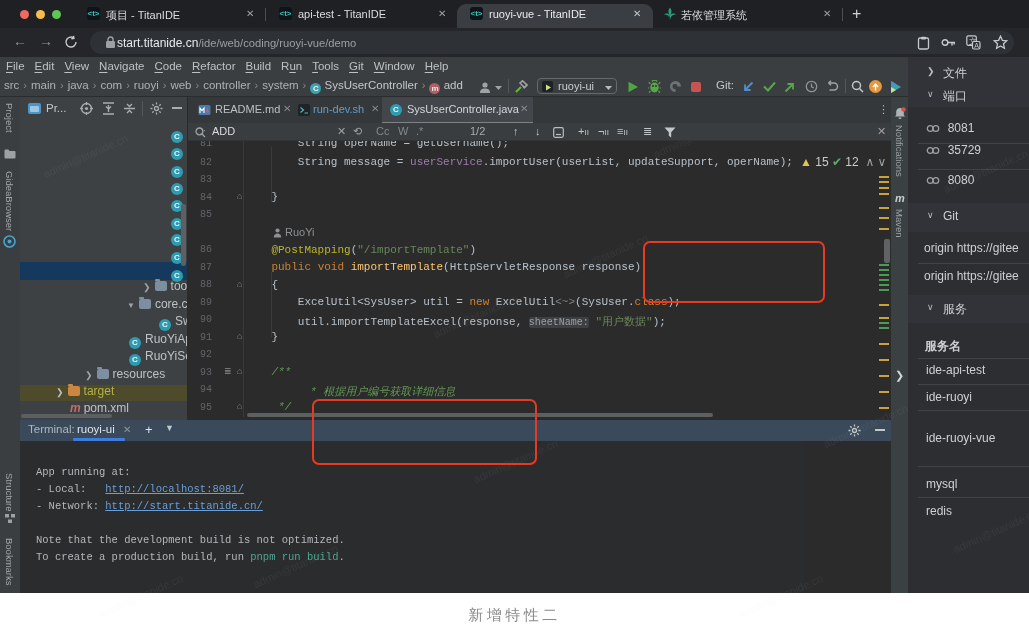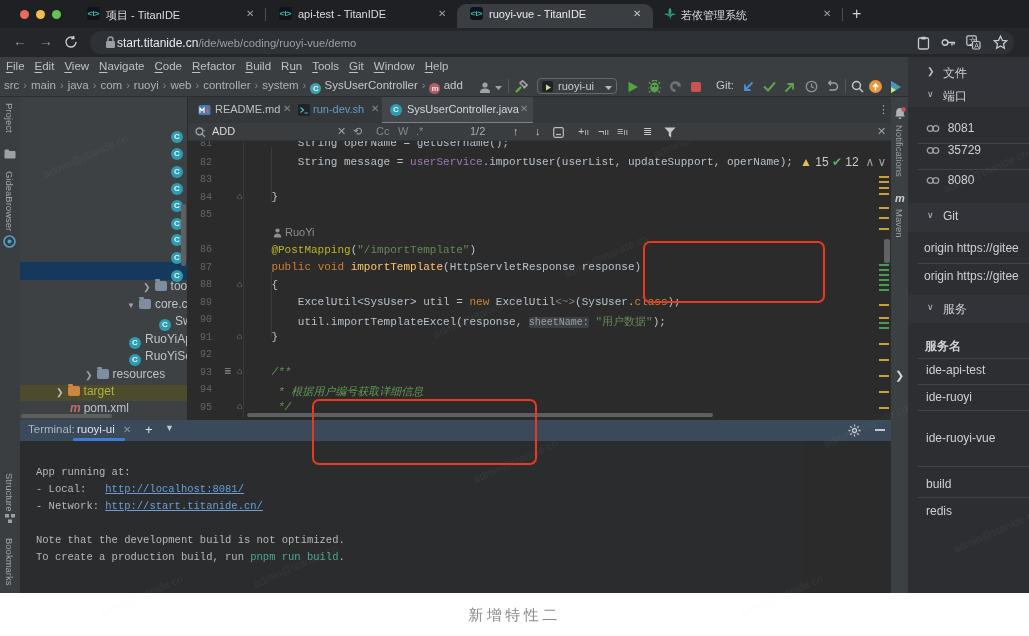--- a/index.html
+++ b/index.html
@@ -225,20 +225,42 @@
         </svg>
     <div class="vlab" style="top:376px;">Structure</div>
     <svg class="ic" style="left:5px;top:417px;" width="10" height="9" viewBox="0 0 10 9">
           <rect x="0" y="0" width="4" height="3.5" fill="#9da1a4"></rect>
           <rect x="6" y="0" width="4" height="3.5" fill="#9da1a4"></rect>
           <rect x="3" y="5.5" width="4" height="3.5" fill="#9da1a4"></rect>
         </svg>
     <div class="vlab" style="top:441px;">Bookmarks</div>
   </div>
   <div id="proj" class="abs">
+    <div id="projhead">
+      <div class="ic" style="left:8px;top:6px;width:13px;height:11px;border-radius:2px;background:#4c95c8;"></div>
+      <div class="ic" style="left:10px;top:9px;width:9px;height:6px;border-radius:1px;background:#9cc7e2;"></div>
+      <div class="ic" style="left:26px;top:5px;font-size:11.5px;color:#c3c7ca;">Pr...</div>
+      <svg class="ic" style="left:60px;top:5px;" width="13" height="13" viewBox="0 0 13 13">
+            <circle cx="6.5" cy="6.5" r="5" stroke="#a9adb0" stroke-width="1.3" fill="none"></circle>
+            <circle cx="6.5" cy="6.5" r="1.6" fill="#a9adb0"></circle>
+            <path d="M6.5 0 V3 M6.5 10 V13 M0 6.5 H3 M10 6.5 H13" stroke="#a9adb0" stroke-width="1.3"></path>
+          </svg>
+      <svg class="ic" style="left:82px;top:5px;" width="13" height="13" viewBox="0 0 13 13">
+            <path d="M1 1 H12 M1 12 H12 M6.5 3 V6 M4 4.5 L6.5 7 L9 4.5 M6.5 10 V7.5" stroke="#a9adb0" stroke-width="1.3" fill="none"></path>
+          </svg>
+      <svg class="ic" style="left:103px;top:5px;" width="13" height="13" viewBox="0 0 13 13">
+            <path d="M1 6.5 H12 M4 11 L6.5 8.5 L9 11 M4 2 L6.5 4.5 L9 2" stroke="#a9adb0" stroke-width="1.3" fill="none"></path>
+          </svg>
+      <div class="ic" style="left:122px;top:4px;width:1px;height:15px;background:#55585a;"></div>
+      <svg class="ic" style="left:130px;top:5px;" width="13" height="13" viewBox="0 0 13 13">
+            <circle cx="6.5" cy="6.5" r="2" stroke="#a9adb0" stroke-width="1.3" fill="none"></circle>
+            <path d="M6.5 0.5 V2.5 M6.5 10.5 V12.5 M0.5 6.5 H2.5 M10.5 6.5 H12.5 M2.3 2.3 L3.7 3.7 M9.3 9.3 L10.7 10.7 M2.3 10.7 L3.7 9.3 M9.3 3.7 L10.7 2.3" stroke="#a9adb0" stroke-width="1.3"></path>
+          </svg>
+      <div class="ic" style="left:152px;top:10px;width:10px;height:1.5px;background:#a9adb0;"></div>
+    </div>
     <div class="ic" style="left:0px;top:165px;width:168px;height:18px;background:#15395c;"></div>
     <div class="ic" style="left:151px;top:26px;white-space:nowrap;"><span class="cls">C</span><span style="font-size:12px;color:#bdc2c6;">S</span></div>
     <div class="ic" style="left:151px;top:43px;white-space:nowrap;"><span class="cls">C</span><span style="font-size:12px;color:#bdc2c6;">S</span></div>
     <div class="ic" style="left:151px;top:61px;white-space:nowrap;"><span class="cls">C</span><span style="font-size:12px;color:#bdc2c6;">S</span></div>
     <div class="ic" style="left:151px;top:78px;white-space:nowrap;"><span class="cls">C</span><span style="font-size:12px;color:#bdc2c6;">S</span></div>
     <div class="ic" style="left:151px;top:95px;white-space:nowrap;"><span class="cls">C</span><span style="font-size:12px;color:#bdc2c6;">S</span></div>
     <div class="ic" style="left:151px;top:113px;white-space:nowrap;"><span class="cls">C</span><span style="font-size:12px;color:#bdc2c6;">S</span></div>
     <div class="ic" style="left:151px;top:129px;white-space:nowrap;"><span class="cls">C</span><span style="font-size:12px;color:#bdc2c6;">S</span></div>
     <div class="ic" style="left:151px;top:147px;white-space:nowrap;"><span class="cls">C</span><span style="font-size:12px;color:#bdc2c6;">S</span></div>
     <div class="ic" style="left:151px;top:165px;white-space:nowrap;"><span class="cls">C</span><span style="font-size:12px;color:#bdc2c6;">S</span></div>
@@ -340,21 +362,21 @@
     <div class="codeline" style="left:57px;top:59px;"><span>        String message = <span class="fld">userService</span>.importUser(userList, updateSupport, operName);</span></div>
     <div class="codeline" style="left:57px;top:39.5px;"><span>        String operName = getUsername();</span></div>
     <div class="codeline" style="left:57px;top:94px;"><span>    }</span></div>
     <div class="codeline" style="left:57px;top:146.5px;"><span>    <span class="ann">@PostMapping</span>(<span class="str">"/importTemplate"</span>)</span></div>
     <div class="codeline" style="left:57px;top:164px;"><span>    <span class="kw">public</span> <span class="kw">void</span> <span class="mth">importTemplate</span>(HttpServletResponse response)</span></div>
     <div class="codeline" style="left:57px;top:181.5px;"><span>    {</span></div>
     <div class="codeline" style="left:57px;top:199px;"><span>        ExcelUtil&lt;SysUser&gt; util = <span class="kw">new</span> ExcelUtil<span style="color:#7e8284;">&lt;~&gt;</span>(SysUser.<span class="kw">class</span>);</span></div>
     <div class="codeline" style="left:57px;top:216.5px;"><span>        util.importTemplateExcel(response, <span style="background:#3d4043;color:#9aa0a5;border-radius:2px;font-size:10px;">sheetName:</span> <span class="str">"用户数据"</span>);</span></div>
     <div class="codeline" style="left:57px;top:234px;"><span>    }</span></div>
     <div class="codeline" style="left:57px;top:269px;"><span class="cmt">    /**</span></div>
-    <div class="codeline" style="left:57px;top:286.5px;"><span class="cmt">     * 根据用户编号获取详细信息</span></div>
+    <div class="codeline" style="left:57px;top:286.5px;padding-left:32px;"><span class="cmt">     * 根据用户编号获取详细信息</span></div>
     <div class="codeline" style="left:57px;top:304px;"><span class="cmt">     */</span></div>
     <div class="ic" style="left:612px;top:58px;font-size:12px;color:#c9cdd0;white-space:nowrap;"><span style="color:#e2c14e;">▲</span> <span>15</span> <span style="color:#5fad65;">✔</span> <span>12</span>&nbsp;&nbsp;<span style="color:#9da1a4;">∧</span> <span style="color:#9da1a4;">∨</span></div>
     <div class="ic" style="left:691px;top:79px;width:10px;height:2px;background:#c8a33b;"></div>
     <div class="ic" style="left:691px;top:84px;width:10px;height:2px;background:#c8a33b;"></div>
     <div class="ic" style="left:691px;top:90px;width:10px;height:2px;background:#c8a33b;"></div>
     <div class="ic" style="left:691px;top:96px;width:10px;height:2px;background:#c8a33b;"></div>
     <div class="ic" style="left:691px;top:110px;width:10px;height:2px;background:#c8a33b;"></div>
     <div class="ic" style="left:691px;top:120px;width:10px;height:2px;background:#c8a33b;"></div>
     <div class="ic" style="left:691px;top:131px;width:10px;height:2px;background:#c8a33b;"></div>
     <div class="ic" style="left:691px;top:207px;width:10px;height:2px;background:#c8a33b;"></div>
@@ -438,21 +460,21 @@
 <div class="sbarr" style="top:245px;">∨</div>
       <div class="sblab" style="top:244px;">服务</div>
 <div class="sbrow" style="top:281px;left:17px;font-weight:bold;">服务名</div>
 <div class="sbhr" style="top:301px;"></div>
 <div class="sbrow" style="top:306px;">ide-api-test</div>
 <div class="sbhr" style="top:327px;"></div>
 <div class="sbrow" style="top:333px;">ide-ruoyi</div>
 <div class="sbhr" style="top:353px;"></div>
 <div class="sbrow" style="top:374px;text-align:right;">ide-ruoyi-vue</div>
 <div class="sbhr" style="top:409px;"></div>
-<div class="sbrow" style="top:420px;">build</div>
+<div class="sbrow" style="top:420px;">mysql</div>
 <div class="sbhr" style="top:440px;"></div>
 <div class="sbrow" style="top:447px;">redis</div>
 </div>
 
 <div class="wm" style="left:40px;top:150px;">admin@titanide.cn</div>
 <div class="wm" style="left:300px;top:115px;">admin@titanide.cn</div>
 <div class="wm" style="left:560px;top:250px;">admin@titanide.cn</div>
 <div class="wm" style="left:430px;top:310px;">admin@titanide.cn</div>
 <div class="wm" style="left:95px;top:590px;">admin@titanide.cn</div>
 <div class="wm" style="left:470px;top:455px;">admin@titanide.cn</div>

